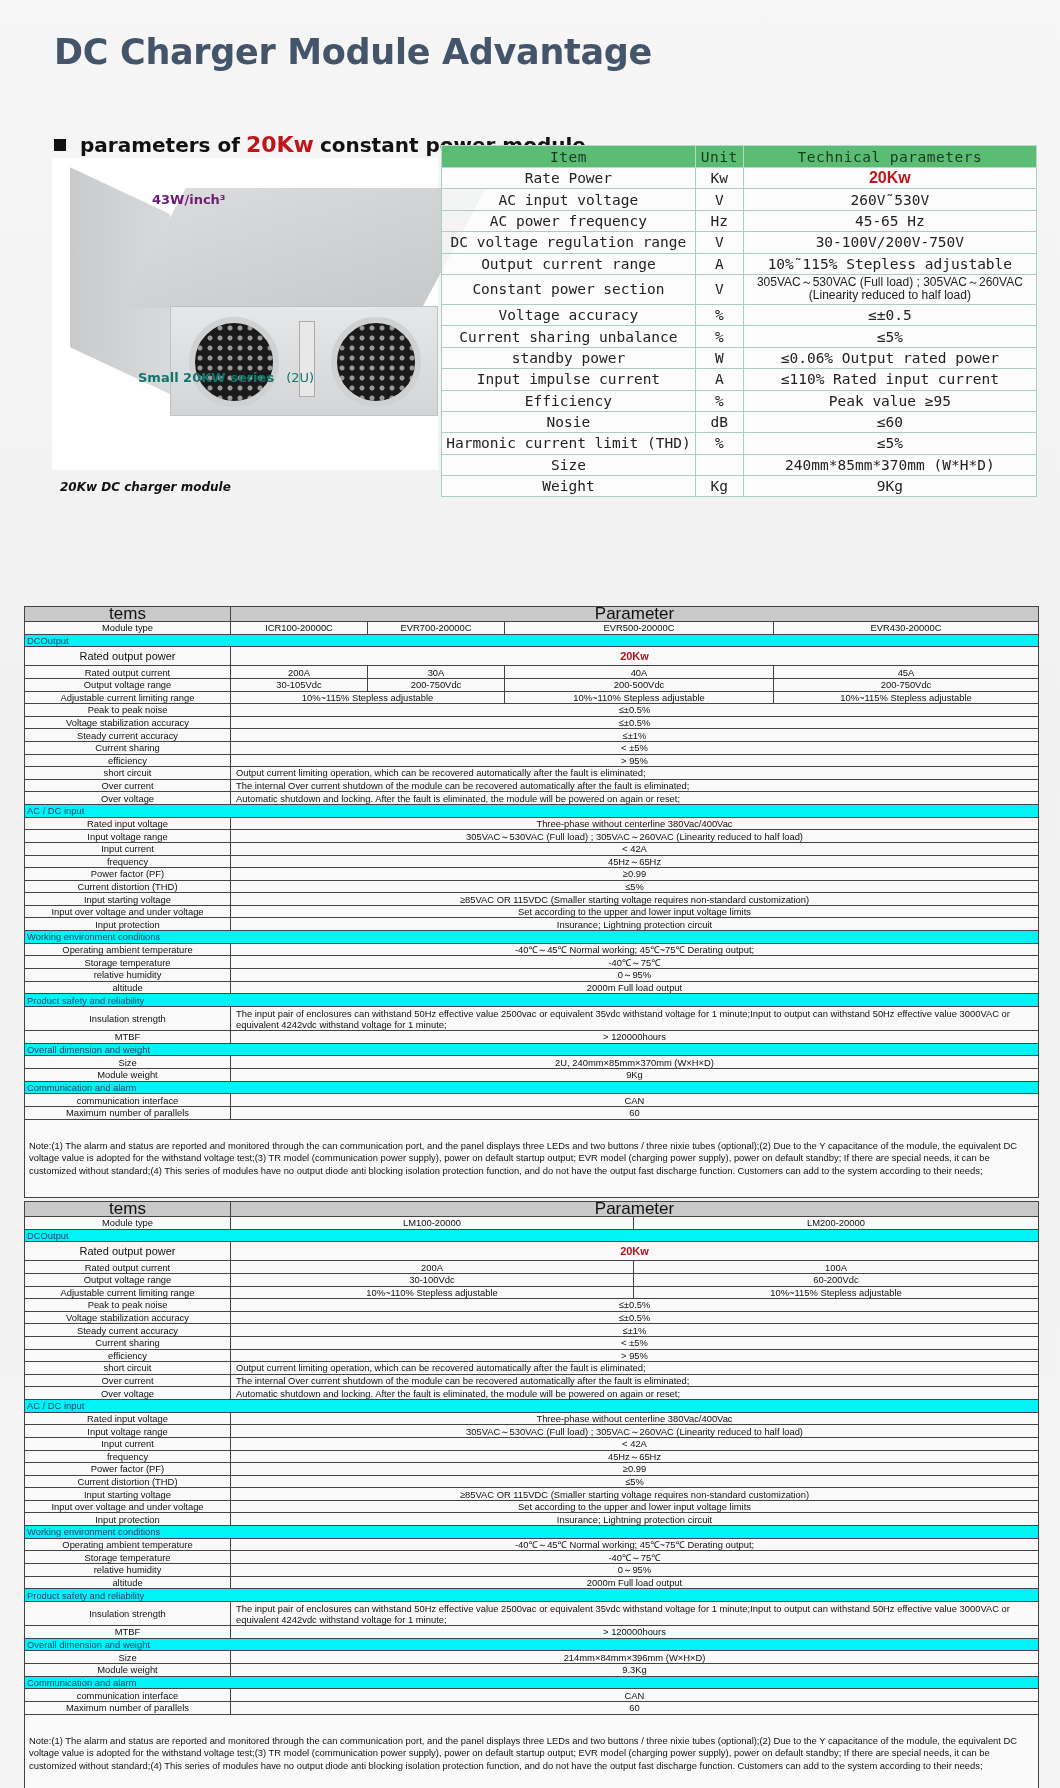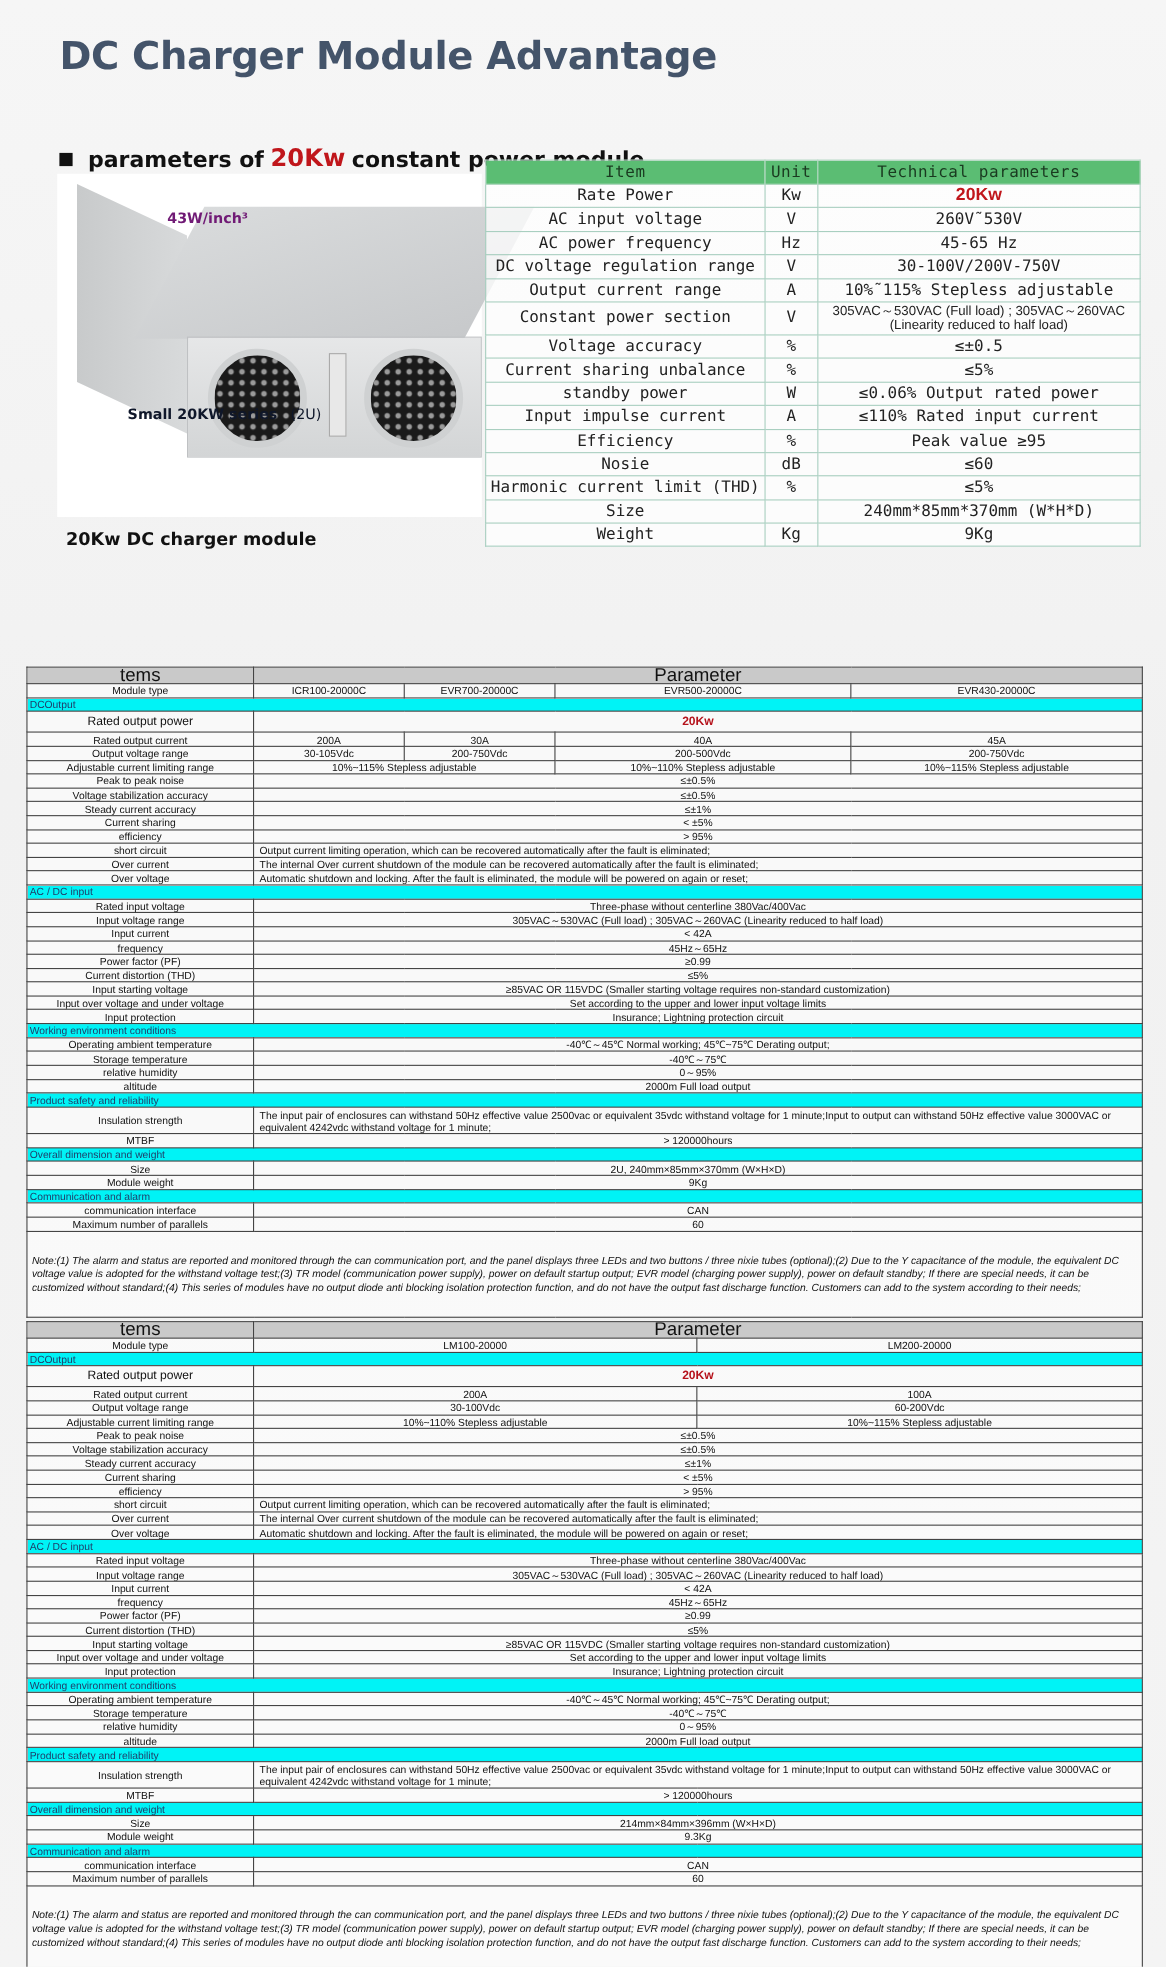--- a/index.html
+++ b/index.html
@@ -27,25 +27,25 @@
   .fan { position: absolute; top: 10px; width: 90px; height: 90px; border-radius: 50%;
          background: radial-gradient(circle, #555 0 8%, #222 9% 100%);
          border: 6px solid #cfd1d2;
          background-image: radial-gradient(circle, #9a9a9a 2px, transparent 3px), radial-gradient(circle, #1a1a1a 0, #1a1a1a 100%);
          background-size: 10px 10px, 100% 100%; }
   .fan.left { left: 18px; }
   .fan.right { left: 160px; }
   .panel-slot { position: absolute; left: 128px; top: 14px; width: 16px; height: 76px; border: 1px solid #aaa; background: #e8e8e8; }
   .density-label { position: absolute; left: 100px; top: 34px; font-size: 13px; font-weight: bold; color: #701a75;
                    font-family: "DejaVu Sans", sans-serif; }
-  .series-label { position: absolute; left: 64px; top: 212px; font-size: 13px; font-weight: bold; color: #0f172a;
+  .series-label { position: absolute; left: 86px; top: 212px; font-size: 13px; font-weight: bold; color: #0f766e;
                   font-family: "DejaVu Sans", sans-serif; }
   .series-label .paren { margin-left: 12px; font-weight: normal; }
-  .module-caption { position: absolute; left: 60px; top: 480px; font-size: 16px; font-weight: bold;
-                    font-family: "DejaVu Sans", sans-serif; color: #111; }
+  .module-caption { position: absolute; left: 60px; top: 480px; font-size: 12px; font-weight: bold;
+                    font-family: "DejaVu Sans", sans-serif; color: #111; font-style: italic; }
 
   
   .spec { position: absolute; left: 441px; top: 145px; width: 596px; border-collapse: collapse;
           font-family: "DejaVu Sans Mono", monospace; font-size: 14.5px; color: #222; }
   .spec th { background: #5bbd73; color: #1a3a20; font-weight: normal; height: 22px;
              border: 1px solid #b9d9c8; letter-spacing: 0.5px; }
   .spec td { border: 1px solid #a9cfc0; text-align: center; height: 21.4px; background: rgba(255,255,255,0.75); white-space: nowrap; }
   .spec td.red { color: #c0161b; font-weight: bold; font-family: "Liberation Sans", sans-serif; font-size: 16px; }
   .spec td.small { font-family: "Liberation Sans", sans-serif; font-size: 12px; line-height: 13px; white-space: normal; padding: 1px 2px; }
   .spec tr.tall td { height: 30px; }
@@ -57,21 +57,21 @@
             table-layout: fixed; border: 1.5px solid #555; }
   .ptable td { border: 1px solid #444; text-align: center; height: 12.6px; line-height: 11px; padding: 0 2px;
                white-space: nowrap; overflow: hidden; }
   .ptable tr.head td { background: #c9c9c9; font-size: 17px; height: 15px; line-height: 14px; }
   .ptable tr.section td { background: #00f3f6; text-align: left; color: #1f3f6a; height: 12.8px; margin-top: 48px; }
   .ptable td.left { text-align: left; padding-left: 5px; }
   .ptable tr.rp td { height: 19px; font-size: 11px; }
   .ptable td.red { color: #b5121b; font-weight: bold; font-size: 15px; }
   .ptable tr.two td { height: 24px; }
   .ptable td.wrap { white-space: normal; }
-  .ptable tr.note td { text-align: left; white-space: normal; padding: 20px 4px; line-height: 12.6px; height: 52px; font-style: italic; }
+  .ptable tr.note td { text-align: left; white-space: normal; padding: 20px 4px; line-height: 12.6px; height: 52px; }
 
   #table1 { top: 606px; }
   #table2 { top: 1201px; }
 </style>
 </head>
 <body>
 
 <div class="page">
 
   <h1 class="hero-title">DC Charger Module Advantage</h1>

